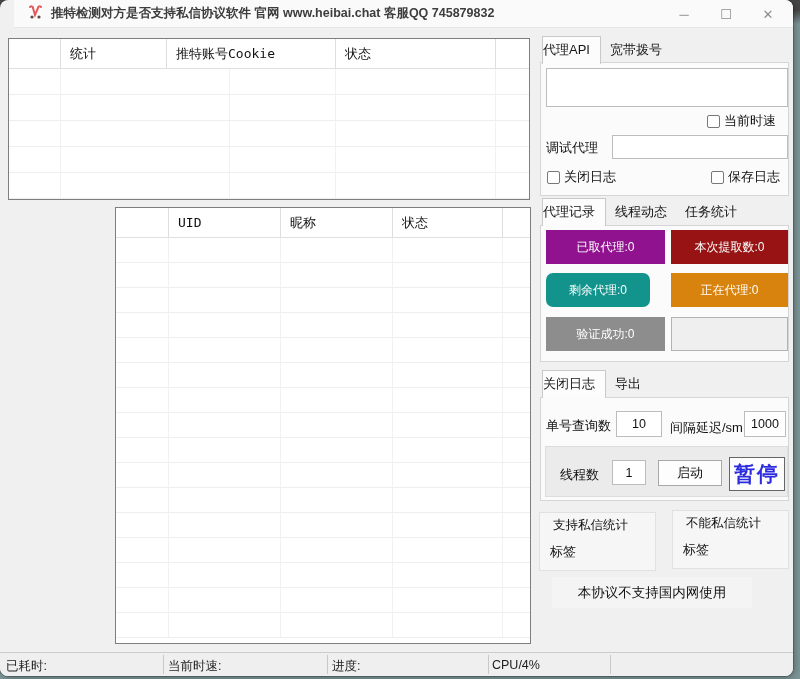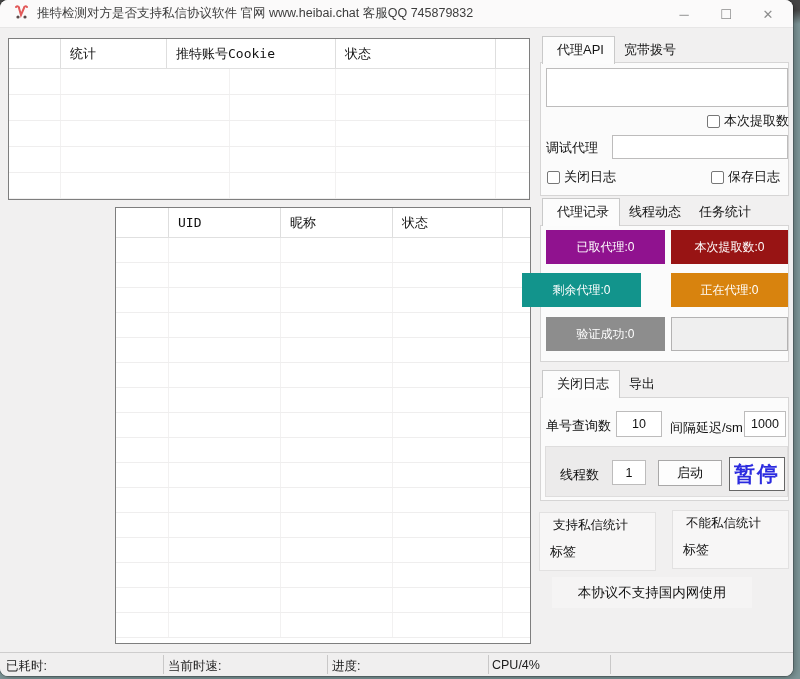--- a/index.html
+++ b/index.html
@@ -9,23 +9,23 @@
     background:linear-gradient(180deg,#454545 0px,#454545 10px,#7d9597 24px,#7d9597 100%);
     position:relative;
   }
   .window {
     position:absolute; left:0; top:0; width:793px; height:676px;
     background:#f1f0f0; border-radius:8px; overflow:hidden;
     box-shadow:0 0 0 1px rgba(0,0,0,.22), 2px 2px 6px rgba(0,0,0,.28);
   }
   
   .titlebar {
-    position:absolute; left:0; top:0; right:0; height:28px;
+    position:absolute; left:14px; top:0; right:0; height:28px;
     background:#fbfafa; border-bottom:1px solid #e7e6e6;
-    display:flex; align-items:center; padding-left:13px;
+    display:flex; align-items:center; padding-left:13px;font-weight:bold;
   }
   .app-icon { width:17px; height:17px; margin-right:7px; flex:0 0 auto; }
   .title-text { font-size:12.5px; color:#3d3d3d; white-space:nowrap; }
   .win-controls { position:absolute; right:4px; top:0; height:28px; display:flex; }
   .win-btn {
     width:42px; height:28px; display:flex; align-items:center; justify-content:center;
     color:#8d8d8d; font-size:13px; cursor:default;
   }
   
   .tbl { position:absolute; background:#fff; border:1px solid #7e7e7e; overflow:hidden; }
@@ -38,21 +38,21 @@
   .tbl-body .row { display:flex; border-bottom:1px solid #efeeee; }
   .tbl-body .row .c { border-right:1px solid #f2f1f1; height:100%; }
   
   .tabstrip { position:absolute; display:flex; align-items:flex-end; height:24px; }
   .tab {
     font-size:13px; color:#151515; padding:3px 9px 4px 9px; white-space:nowrap;
     position:relative;
   }
   .tab.sel {
     background:#fcfcfc; border:1px solid #c9c9c9; border-bottom:none;
-    padding:4px 10px 5px 14px; margin-bottom:-1px; z-index:2;
+    padding:4px 10px 5px 0; margin-bottom:-1px; z-index:2;
   }
   .tabpage { position:absolute; background:#fbfbfb; border:1px solid #d6d5d5; }
   .field {
     position:absolute; background:#fff; border:1px solid #bdbcbc;
     font-size:12.5px; color:#111; text-align:center;
     font-family:"Liberation Sans","DejaVu Sans",sans-serif;
   }
   textarea.field { resize:none; outline:none; }
   .lbl { position:absolute; font-size:13px; color:#111; white-space:nowrap; }
   .chk { position:absolute; display:flex; align-items:center; font-size:13px; color:#111; }
@@ -280,42 +280,42 @@
   </div>
 
   <div class="tabstrip" style="left:542px; top:39px;">
     <div class="tab sel">代理API</div>
     <div class="tab">宽带拨号</div>
   </div>
   <div class="tabpage" style="left:540px; top:62px; width:249px; height:134px;"></div>
   <textarea class="field" style="left: 546px; top: 68px; width: 242px; height: 39px; text-align: left;"></textarea>
   <div class="chk" style="left:707px; top:112px;">
     <span class="box"></span>
-    <span>本次提取数</span>
+    <span>当前时速</span>
   </div>
   <div class="lbl" style="left:546px; top:139px;">调试代理</div>
   <input class="field" style="left: 612px; top: 135px; width: 176px; height: 24px;" value="">
   <div class="chk" style="left:547px; top:168px;">
     <span class="box"></span>
     <span>关闭日志</span>
   </div>
   <div class="chk" style="left:711px; top:168px;">
     <span class="box"></span>
     <span>保存日志</span>
   </div>
 
   <div class="tabstrip" style="left:542px; top:201px;">
     <div class="tab sel">代理记录</div>
     <div class="tab">线程动态</div>
     <div class="tab">任务统计</div>
   </div>
   <div class="tabpage" style="left:540px; top:225px; width:249px; height:137px;"></div>
   <div class="stat" style="left: 546px; top: 230px; width: 119px; height: 34px; background: rgb(144, 18, 143);">已取代理:0</div>
   <div class="stat" style="left: 671px; top: 230px; width: 117px; height: 34px; background: rgb(152, 20, 20);">本次提取数:0</div>
-  <div class="stat" style="left: 522px; top: 273px; width: 119px; height: 34px; background: rgb(18, 148, 140);">剩余代理:0</div>
+  <div class="stat" style="left: 546px; top: 273px; width: 104px; height: 34px; background: rgb(18, 148, 140); border-radius: 7px;">剩余代理:0</div>
   <div class="stat" style="left: 671px; top: 273px; width: 117px; height: 34px; background: rgb(216, 131, 14);">正在代理:0</div>
   <div class="stat" style="left: 546px; top: 317px; width: 119px; height: 34px; background: rgb(141, 141, 141);">验证成功:0</div>
   <div class="sunken" style="left:671px; top:317px; width:117px; height:34px;"></div>
 
   <div class="tabstrip" style="left:542px; top:373px;">
     <div class="tab sel">关闭日志</div>
     <div class="tab">导出</div>
   </div>
   <div class="tabpage" style="left:540px; top:397px; width:249px; height:104px;"></div>
   <div class="lbl" style="left:546px; top:417px;">单号查询数</div>

